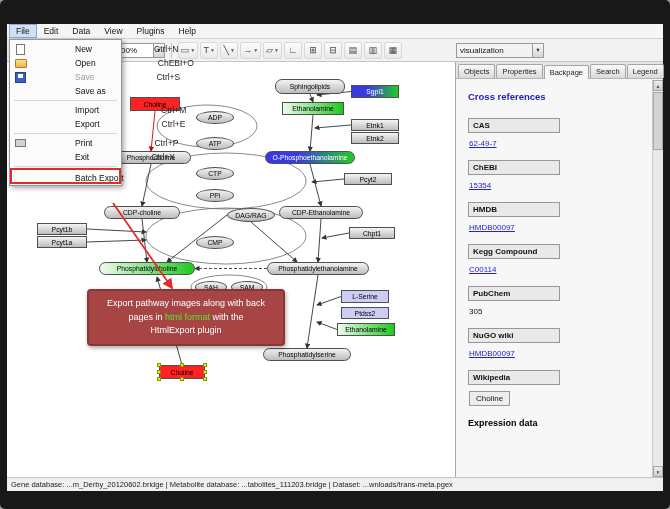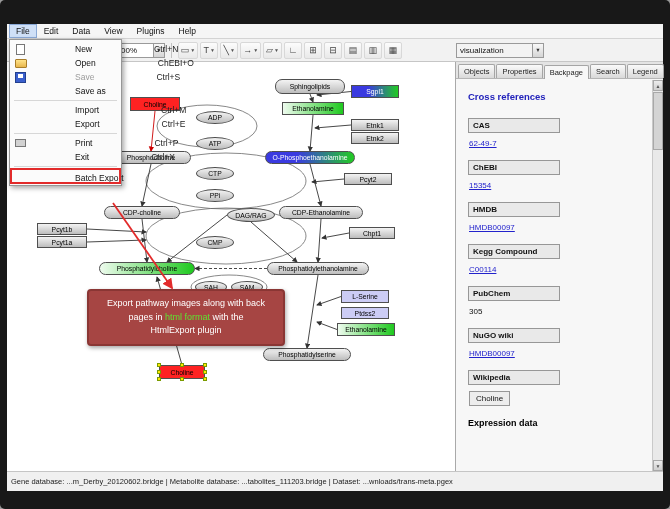--- a/index.html
+++ b/index.html
@@ -68,21 +68,21 @@
   .bp-value.link{color:#2222cc;text-decoration:underline;cursor:pointer;}
   .bp-value.boxed{display:inline-block;border:1px solid #979797;background:#ededed;padding:2px 6px;margin-top:6px;}
   .bp-footer{font-weight:bold;font-size:9px;color:#000;margin-top:2px;}
   .vscroll{position:absolute;right:0;top:18px;bottom:0;width:11px;background:#e9e9e9;border-left:1px solid #c9c9c9;}
   .vs-btn{position:absolute;left:0;right:0;height:11px;background:linear-gradient(#ececec,#cfcfcf);border:1px solid #a8a8a8;
           font-size:5px;text-align:center;line-height:10px;color:#555;}
   .vs-btn.up{top:0;}
   .vs-btn.down{bottom:0;}
   .vs-thumb{position:absolute;left:0;right:0;top:12px;height:58px;background:#d4d4d4;border:1px solid #a8a8a8;}
   
-  .statusbar{height:20px;background:#f0f0f0;border-top:1px solid #c5c5c5;font-size:7.5px;color:#222;display:flex;
+  .statusbar{height:14px;background:#f0f0f0;border-top:1px solid #c5c5c5;font-size:7.5px;color:#222;display:flex;
              align-items:center;padding-left:4px;white-space:nowrap;overflow:hidden;}
   
   .file-menu{position:absolute;left:2px;top:15px;width:113px;background:#fbfbfb;border:1px solid #969696;
              box-shadow:2px 2px 5px rgba(0,0,0,.35);z-index:50;padding:2px 1px;}
   .fm-item{display:flex;align-items:center;height:14px;font-size:8.5px;padding:0 5px 0 2px;color:#111;gap:44px;}
   .fm-icon{width:15px;height:12px;display:flex;align-items:center;justify-content:center;margin-right:3px;flex:none;}
   .fm-label{flex:1;white-space:nowrap;}
   .fm-shortcut{color:#222;margin-left:18px;}
   .fm-subarrow{font-size:6px;color:#333;margin-left:8px;}
   .fm-sep{height:1px;background:#d7d7d7;margin:2px 3px;}

